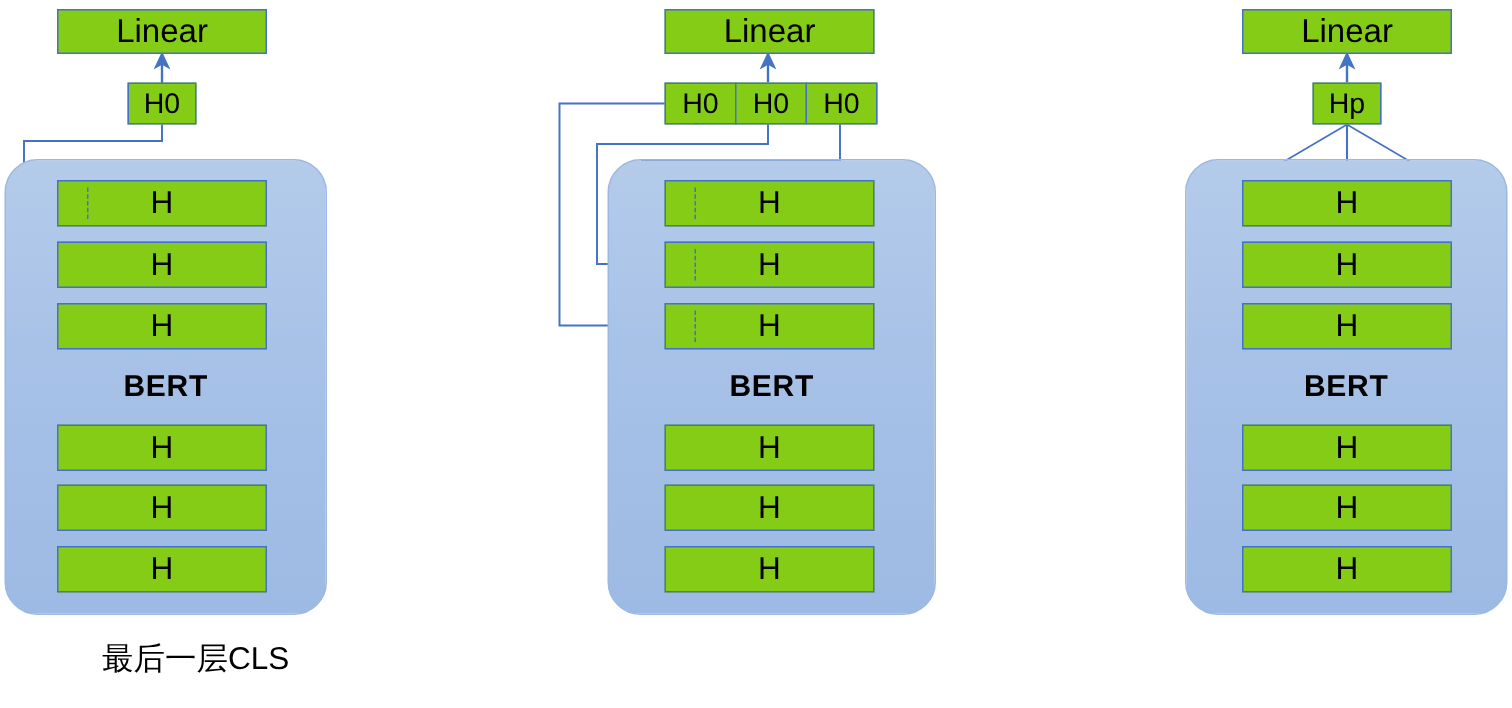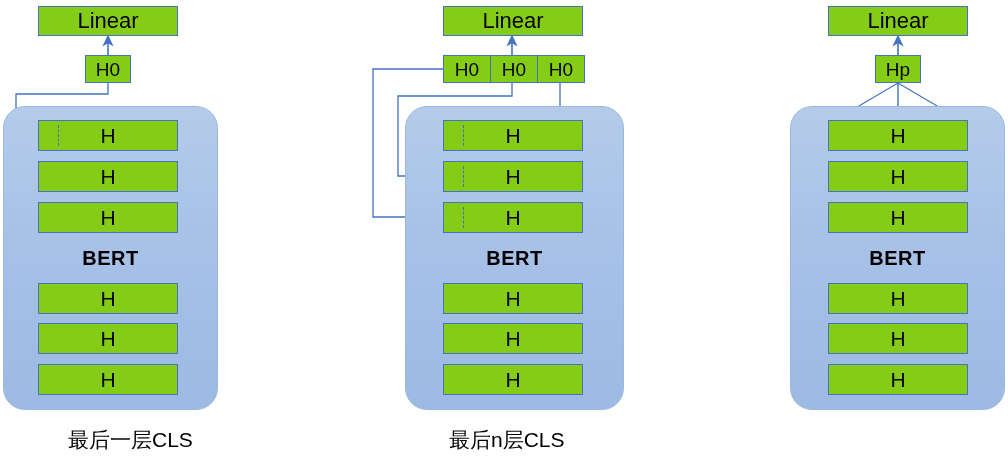--- a/index.html
+++ b/index.html
@@ -177,21 +177,20 @@
       <span class="cls-divider"></span>
       <span>H</span>
     </div>
 
     <div class="bert-label" style="left:69px; top:248px; width:219px;">BERT</div>
 
     <div class="box h-row" style="left:107px; top:283px; width:140px; height:31px;">H</div>
     <div class="box h-row" style="left:107px; top:323px; width:140px; height:31px;">H</div>
     <div class="box h-row" style="left:107px; top:364px; width:140px; height:31px;">H</div>
 
-    <div class="caption" style="left:113px; top:429px;">最后n层CLS</div>
   </div>
 
   <div class="panel" id="panel-right">
 
     <svg class="wire-layer" viewBox="0 0 336 472">
       <defs>
         <marker id="arrowR" markerWidth="9" markerHeight="9" refX="4.5" refY="4.5" orient="auto">
           <path d="M0.5,1 L8,4.5 L0.5,8 L2.5,4.5 Z" fill="#4472c4"></path>
         </marker>
       </defs>

